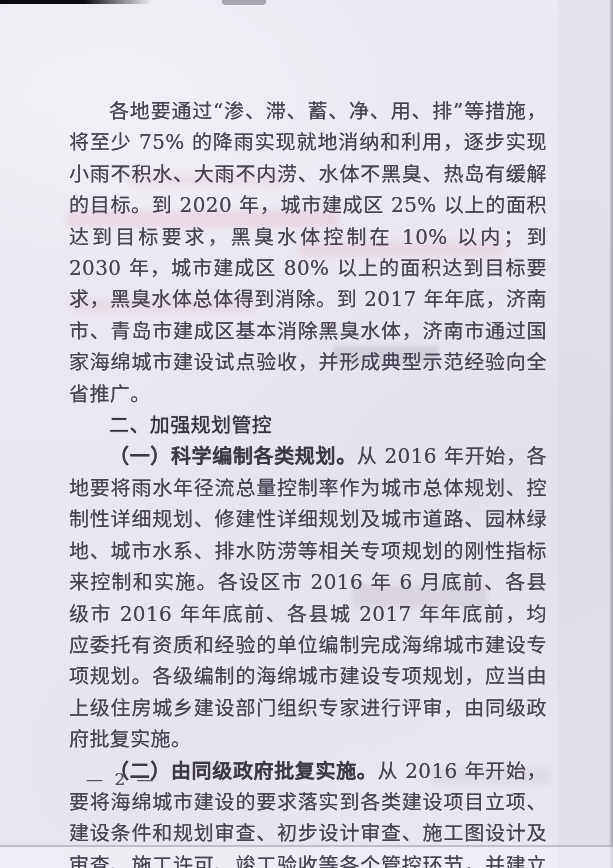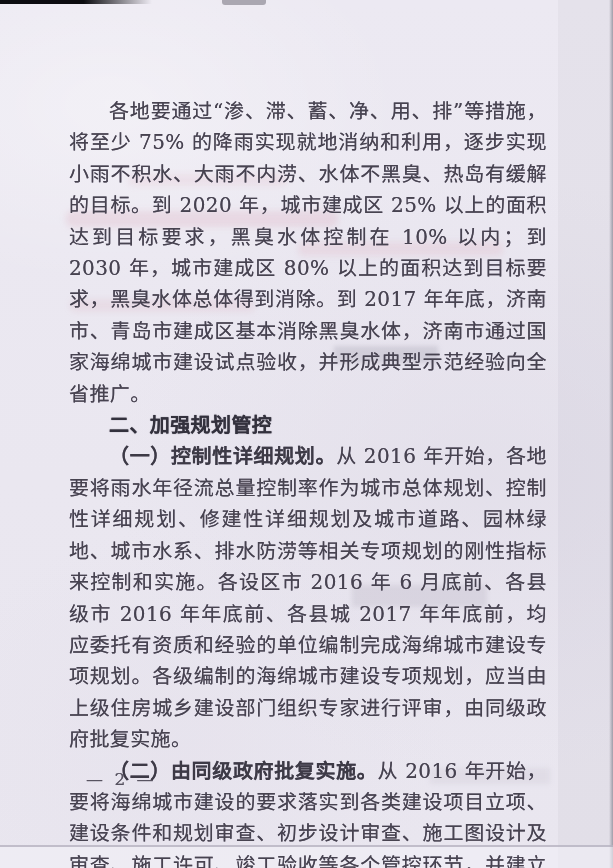--- a/index.html
+++ b/index.html
@@ -37,21 +37,21 @@
   .ghost-2{left:352px;top:585px;width:135px;height:22px;background:rgba(146,138,158,.16);filter:blur(2.5px);}
   .ghost-3{left:430px;top:768px;width:120px;height:16px;background:rgba(146,138,158,.10);filter:blur(2.5px);}
   
   .content{
     position:absolute;left:69px;top:96px;width:478px;
     font-size:20px;line-height:31.4px;letter-spacing:.4px;
     color:#474350;text-align:justify;
     text-shadow:0 0 .6px rgba(70,62,84,.75);
   }
   .content p{margin:0;text-indent:2em;}
-  .heading{font-weight:bold;color:#33313d;text-shadow:0 0 .8px rgba(40,38,52,.9);}
+  .heading{font-weight:normal;color:#33313d;text-shadow:0 0 .8px rgba(40,38,52,.9);}
   .lead{font-weight:bold;color:#3d3a46;}
   .page-number{
     position:absolute;left:86px;top:769px;
     font-size:17px;letter-spacing:3px;color:#56525f;
     text-shadow:0 0 .5px rgba(80,75,92,.6);
   }
 </style>
 </head>
 <body>
 
@@ -69,19 +69,19 @@
   <div class="artifact bleed bleed-4"></div>
   <div class="artifact ghost-1"></div>
   <div class="artifact ghost-2"></div>
   <div class="artifact ghost-3"></div>
 
   <div class="content">
     <p>各地要通过“渗、滞、蓄、净、用、排”等措施，将至少 75% 的降雨实现就地消纳和利用，逐步实现小雨不积水、大雨不内涝、水体不黑臭、热岛有缓解的目标。到 2020 年，城市建成区 25% 以上的面积达到目标要求，黑臭水体控制在 10% 以内；到 2030 年，城市建成区 80% 以上的面积达到目标要求，黑臭水体总体得到消除。到 2017 年年底，济南市、青岛市建成区基本消除黑臭水体，济南市通过国家海绵城市建设试点验收，并形成典型示范经验向全省推广。</p>
 
     <p class="heading">二、加强规划管控</p>
 
-    <p><span class="lead">（一）控制性详细规划。</span><span>从 2016 年开始，各地要将雨水年径流总量控制率作为城市总体规划、控制性详细规划、修建性详细规划及城市道路、园林绿地、城市水系、排水防涝等相关专项规划的刚性指标来控制和实施。各设区市 2016 年 6 月底前、各县级市 2016 年年底前、各县城 2017 年年底前，均应委托有资质和经验的单位编制完成海绵城市建设专项规划。各级编制的海绵城市建设专项规划，应当由上级住房城乡建设部门组织专家进行评审，由同级政府批复实施。</span></p>
+    <p><span class="lead">（一）科学编制各类规划。</span><span>从 2016 年开始，各地要将雨水年径流总量控制率作为城市总体规划、控制性详细规划、修建性详细规划及城市道路、园林绿地、城市水系、排水防涝等相关专项规划的刚性指标来控制和实施。各设区市 2016 年 6 月底前、各县级市 2016 年年底前、各县城 2017 年年底前，均应委托有资质和经验的单位编制完成海绵城市建设专项规划。各级编制的海绵城市建设专项规划，应当由上级住房城乡建设部门组织专家进行评审，由同级政府批复实施。</span></p>
 
     <p><span class="lead">（二）由同级政府批复实施。</span><span>从 2016 年开始，要将海绵城市建设的要求落实到各类建设项目立项、建设条件和规划审查、初步设计审查、施工图设计及审查、施工许可、竣工验收等各个管控环节，并建立长效管理制度，确保低影响开发雨水系统与主体建设项目同时规划设计、同时施工、同时投入使用。</span></p>
   </div>
 
   <div class="page-number">— 2 —</div>
 </div>
 
 </body></html>

